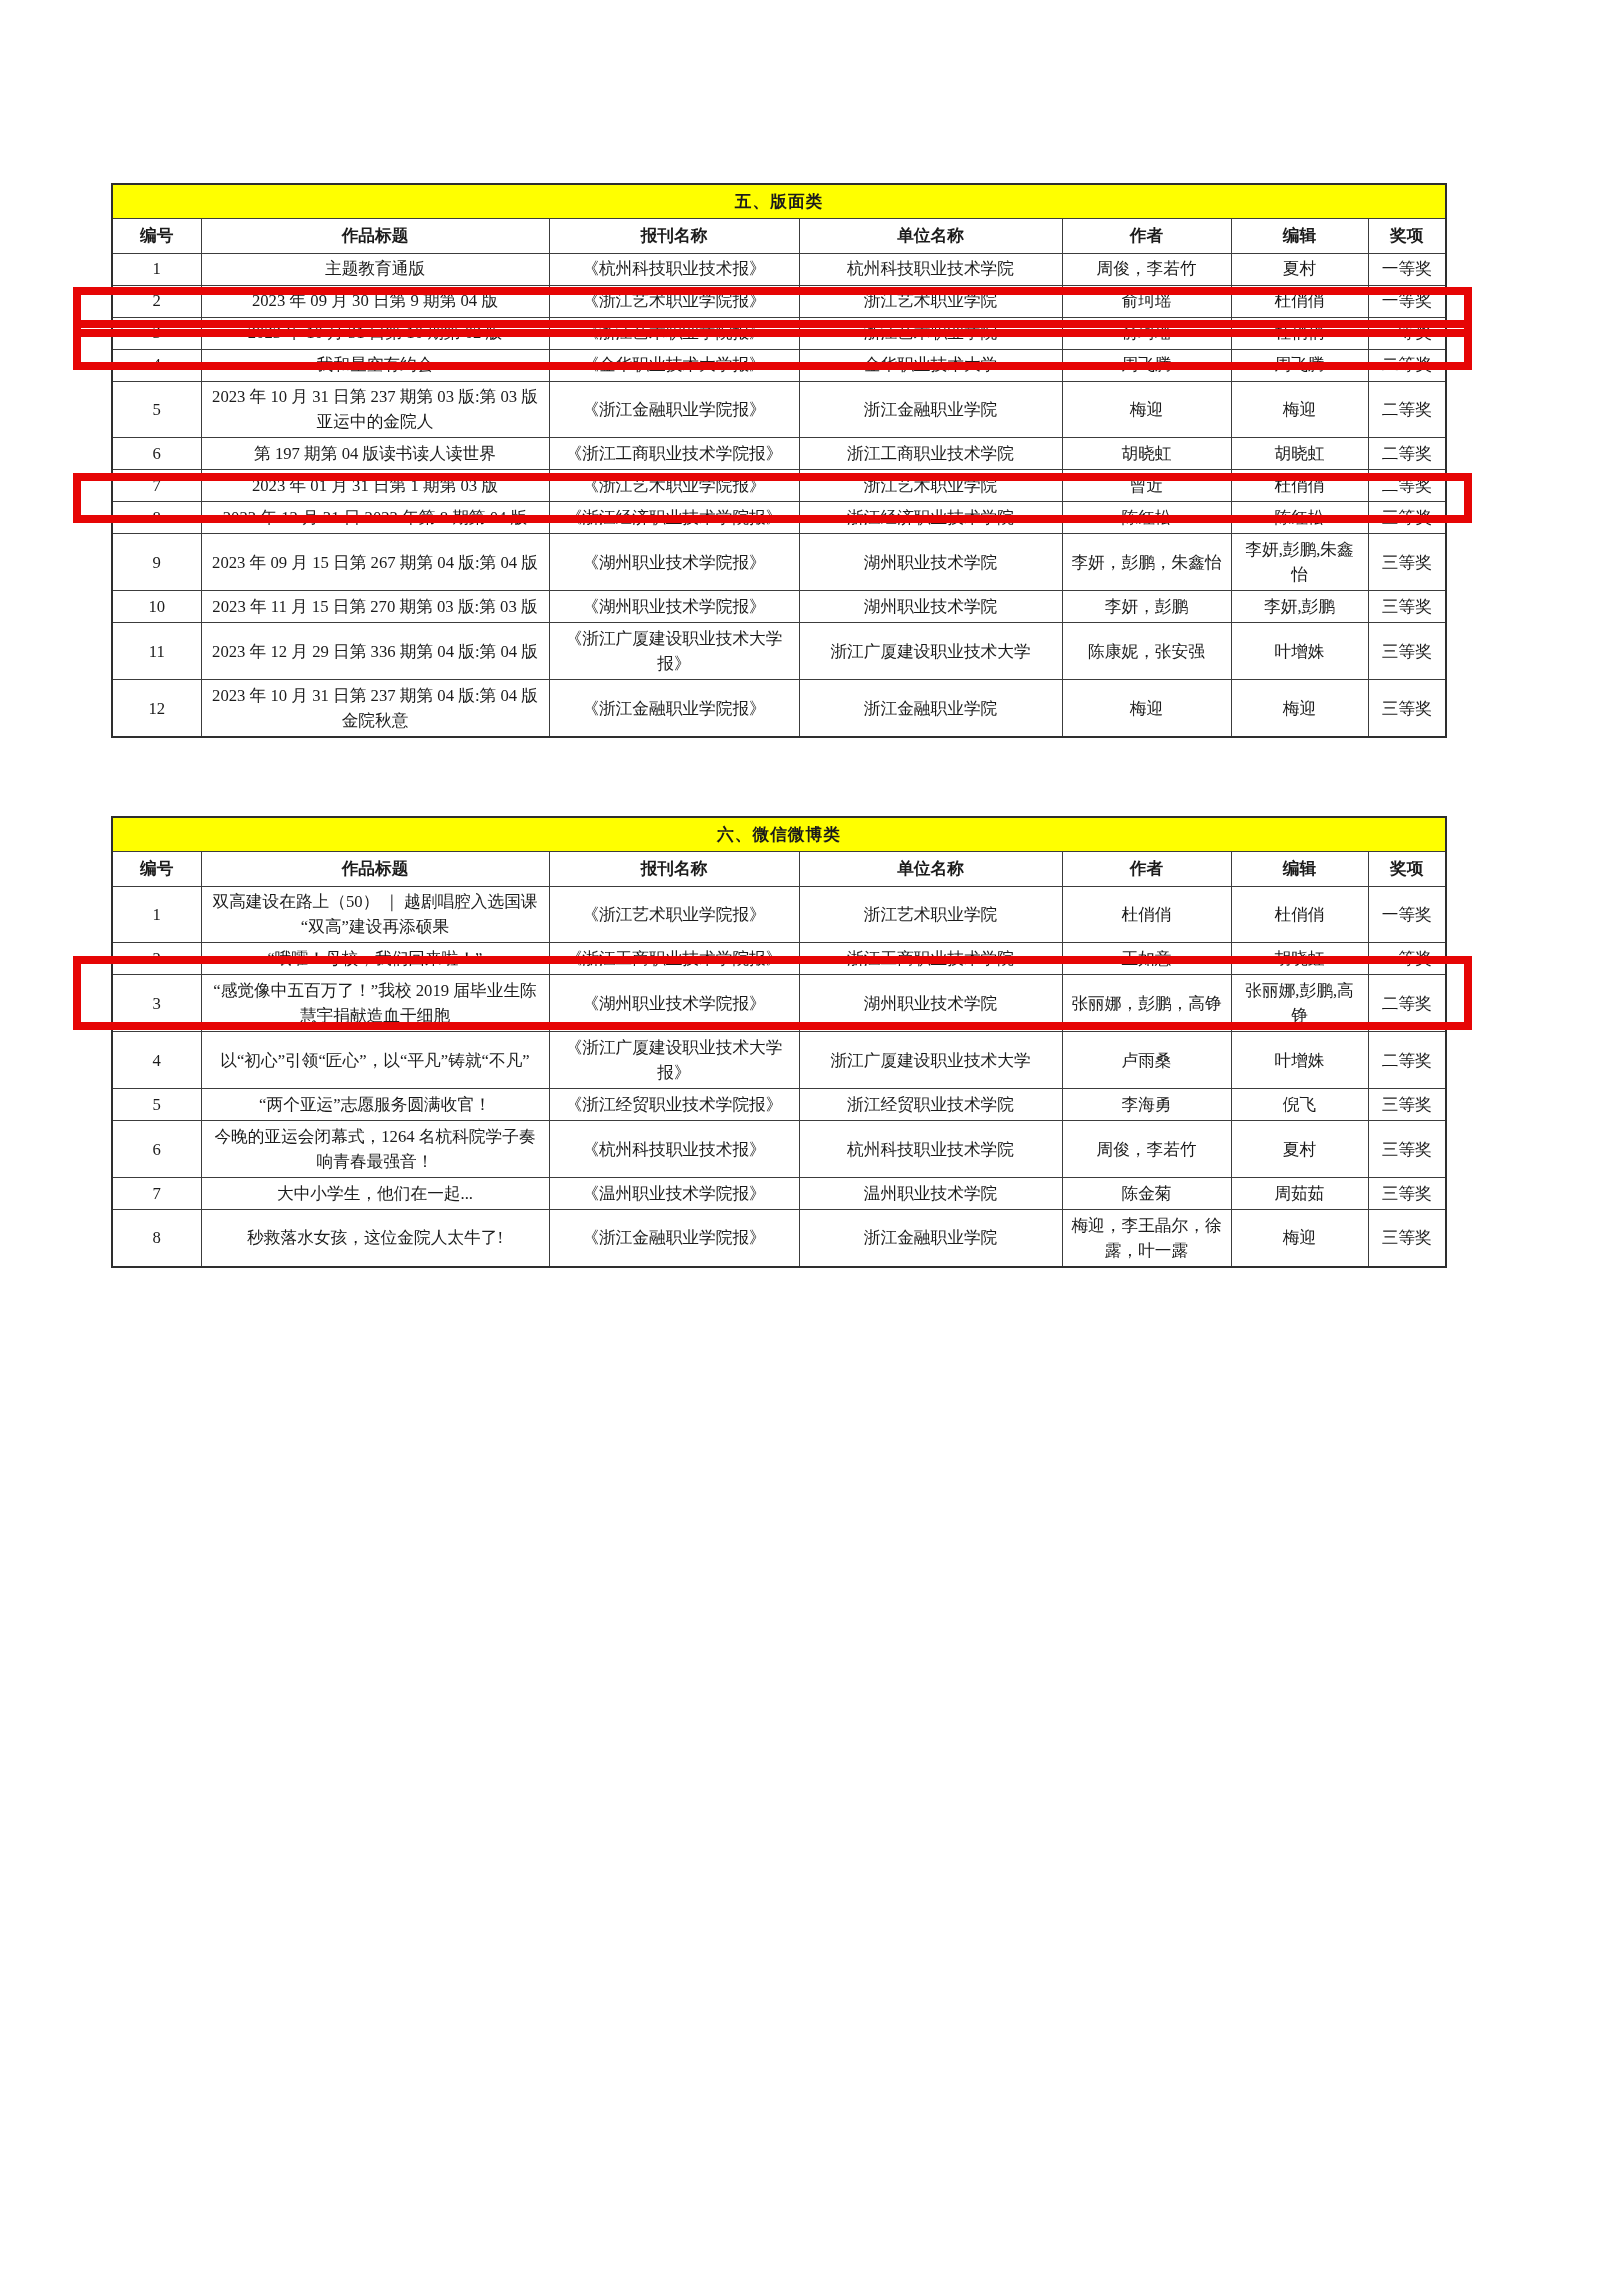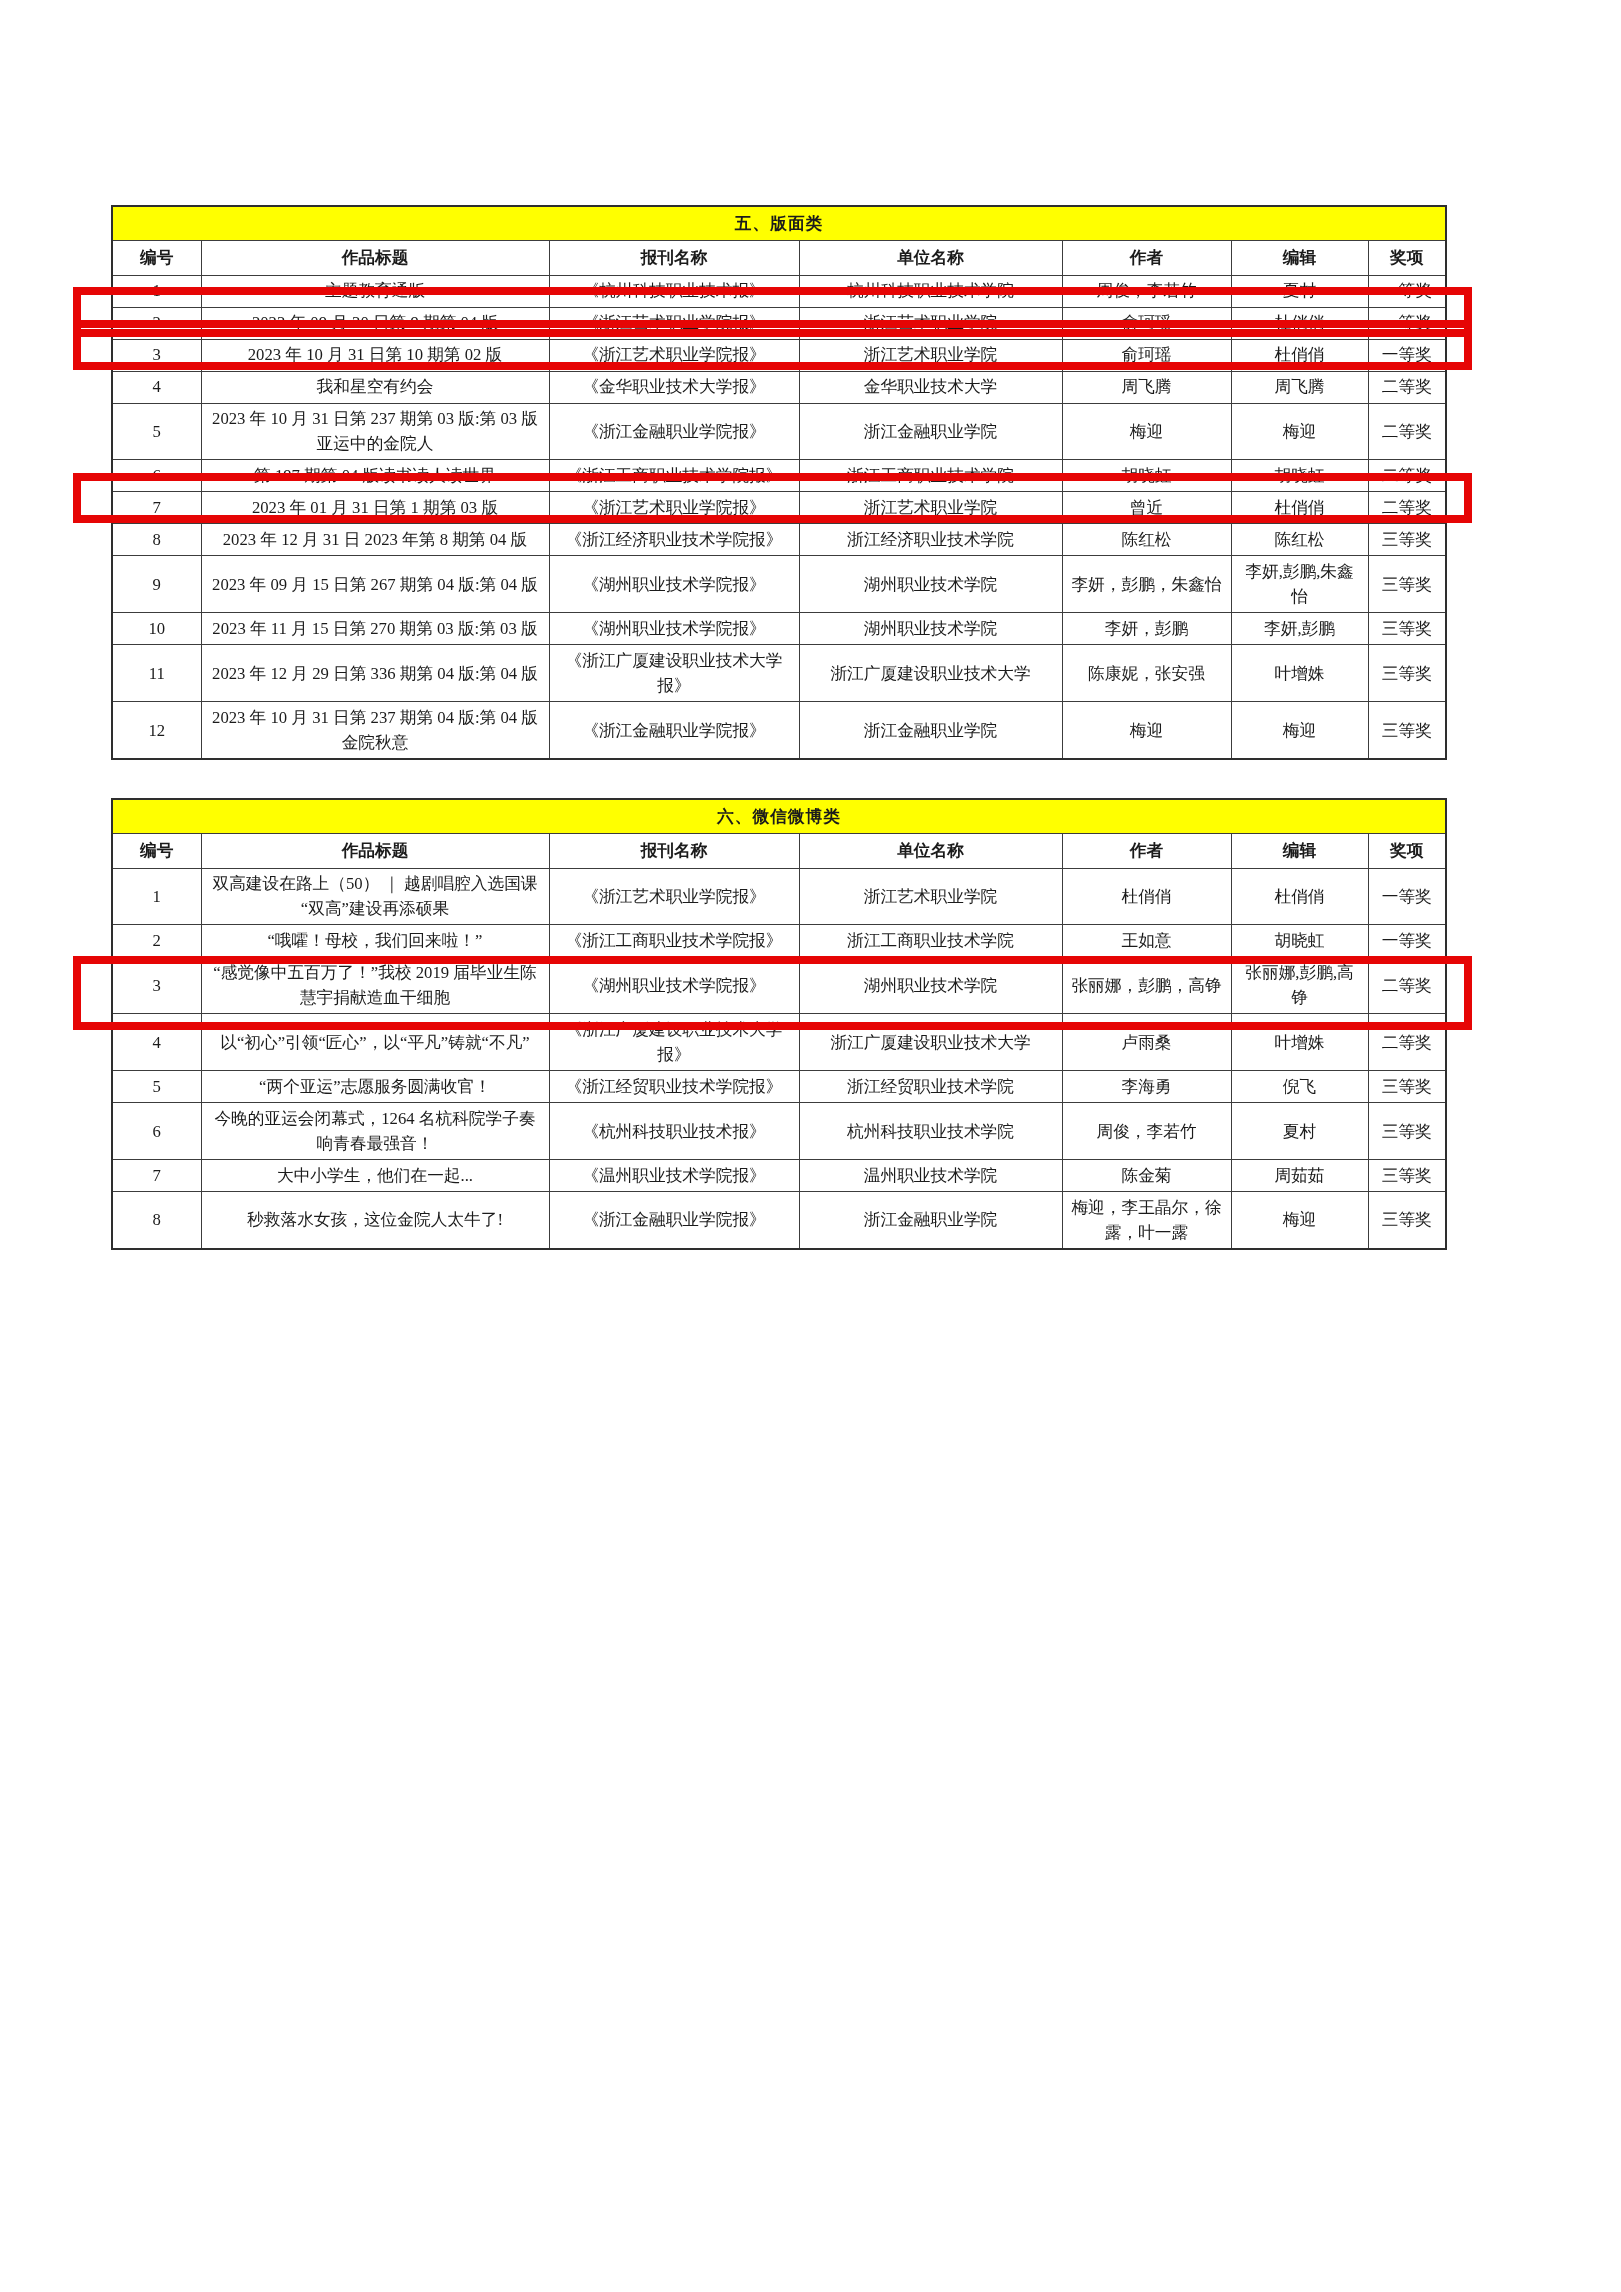--- a/index.html
+++ b/index.html
@@ -12,24 +12,24 @@
     width: 1621px; height: 2293px;
     position: relative;
     overflow: hidden;
   }
   .page {
     position: absolute; inset: 0;
     background: #ffffff;
   }
   .tables-wrap {
     position: absolute;
-    left: 95px; top: 205px; padding-left: 16px;
+    left: 95px; top: 183px; padding-left: 16px;
   }
   section.award-section { display: block; }
-  section.award-section + section.award-section { margin-top: 38px; }
+  section.award-section + section.award-section { margin-top: 78px; }
 
   table.awards {
     border-collapse: collapse;
     table-layout: fixed;
     width: 1334px;
     border: 2px solid #2e2e2e;
   }
   table.awards th, table.awards td {
     border: 1px solid #3c3c3c;
     text-align: center;

